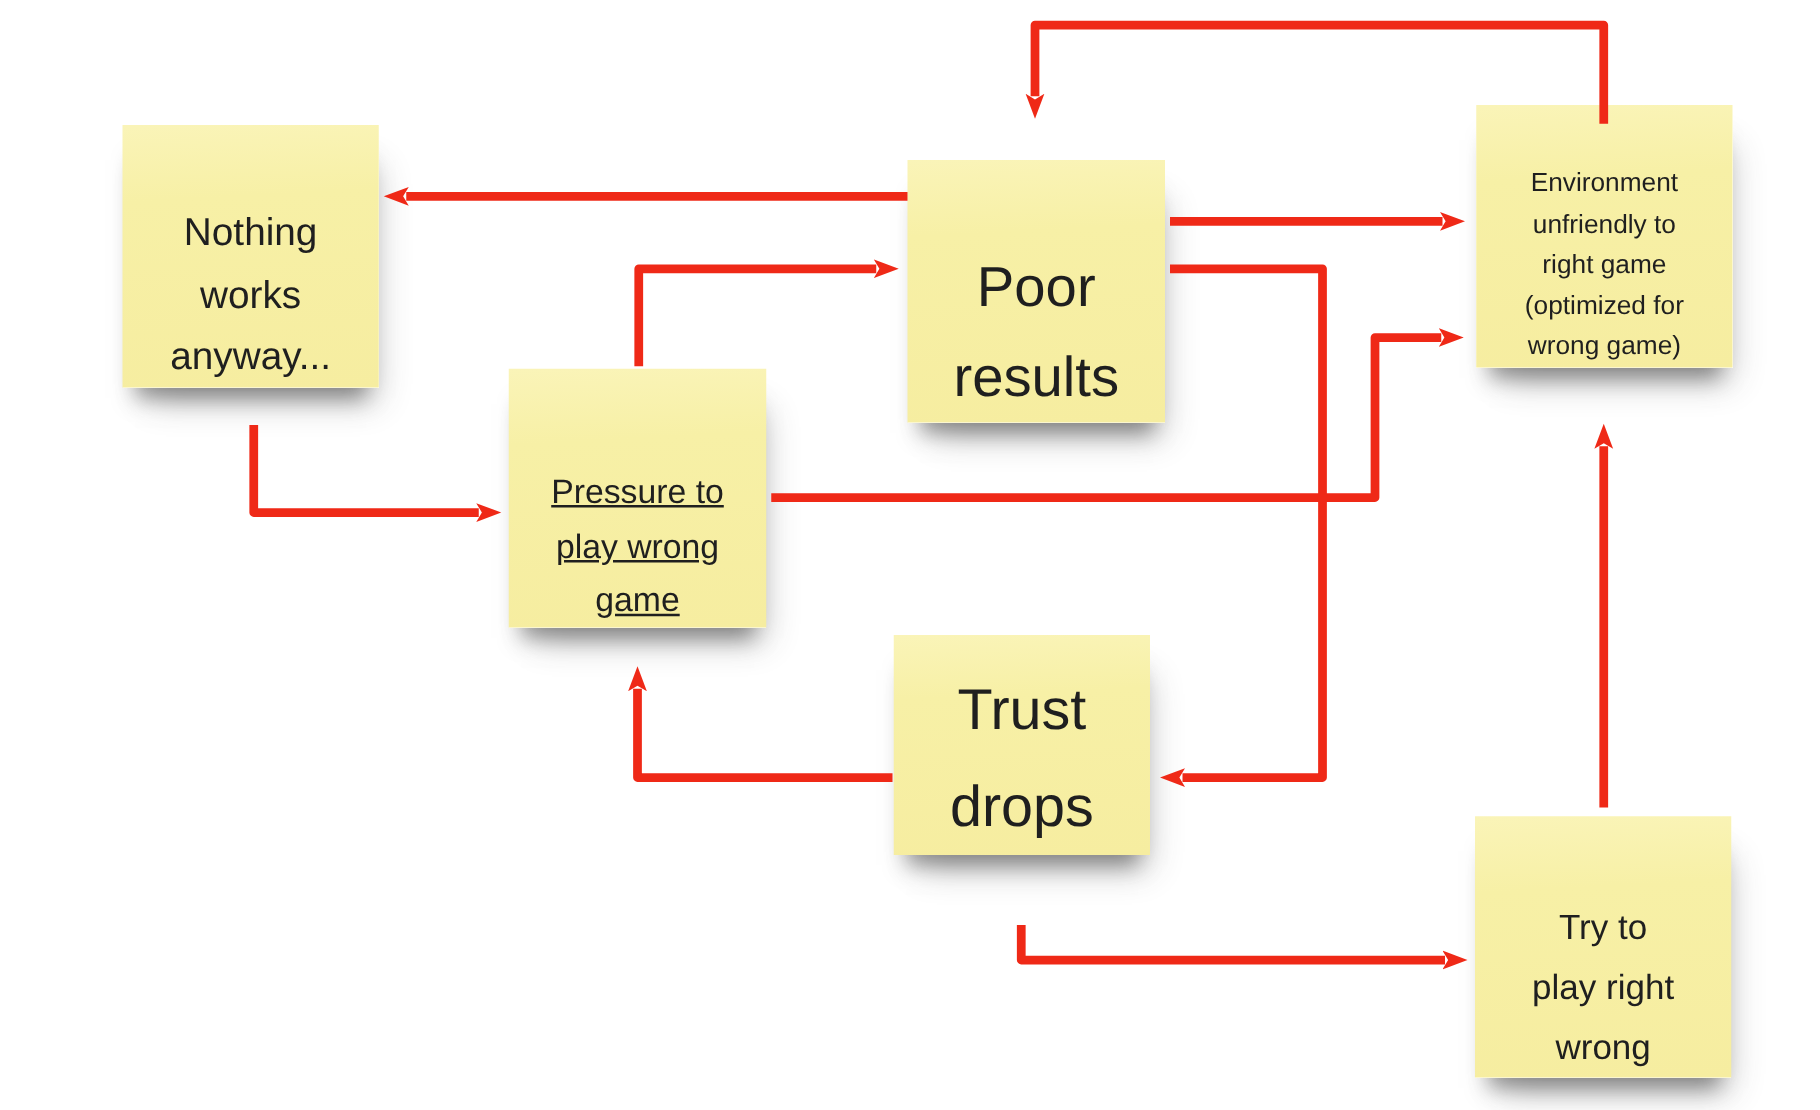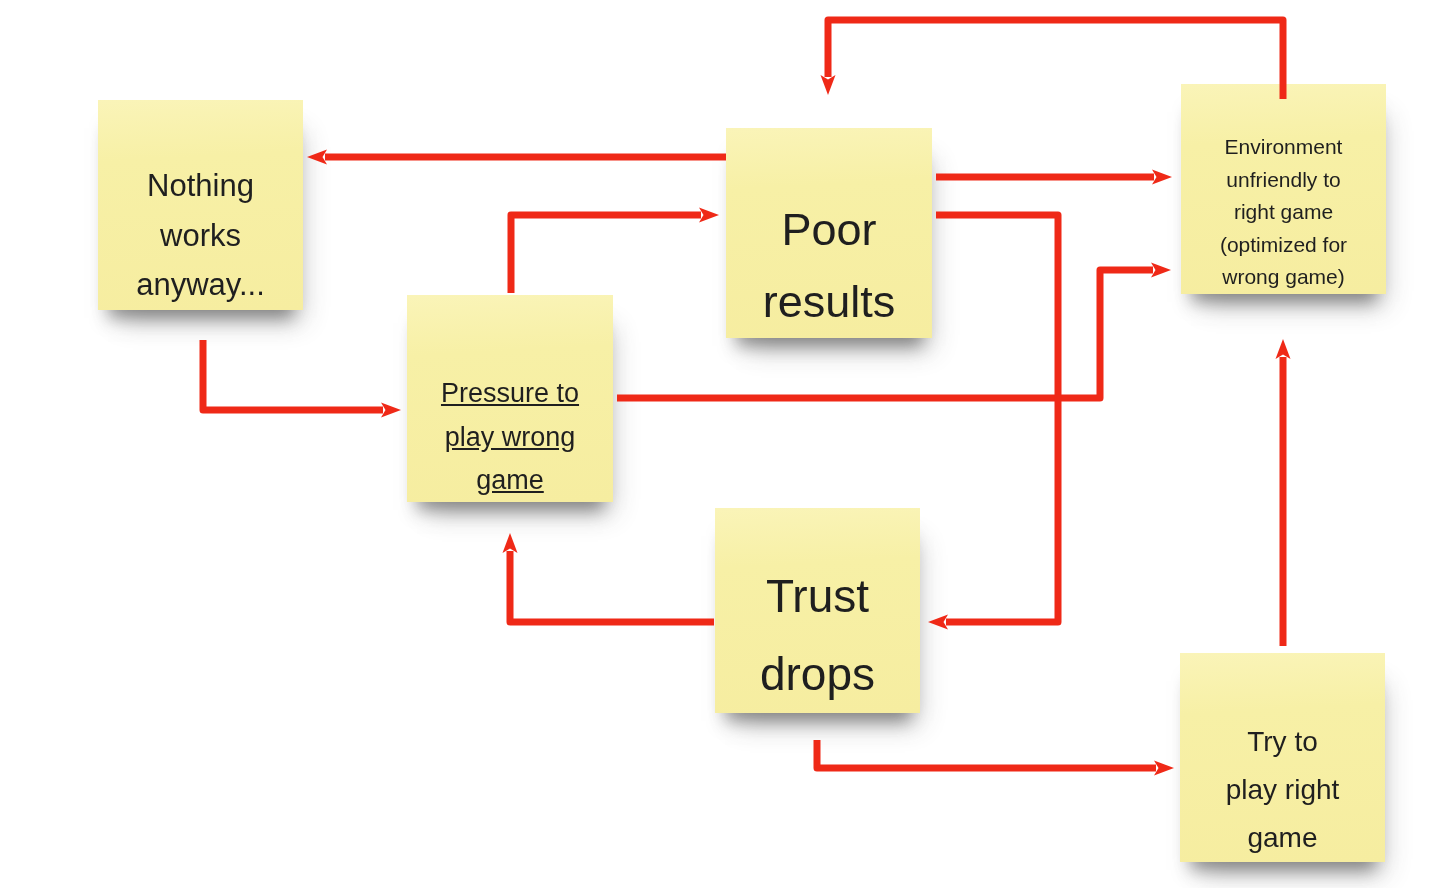--- a/index.html
+++ b/index.html
@@ -21,21 +21,21 @@
     background: linear-gradient(177deg, #faf4b8 0%, #f7f0a6 28%, var(--note, #f6eda0) 100%);
     box-shadow: 0 18px 16px -10px rgba(60,60,60,0.50),
                 10px 22px 26px -12px rgba(60,60,60,0.30);
   }
   .note-text { white-space: pre-line; line-height: 1.6; }
 
   .n-nothing  { left:  98px; top: 100px; width: 205px; height: 210px; font-size: 31px; }
   .n-poor     { left: 726px; top: 100px; width: 206px; height: 210px; font-size: 45px; margin-top: 28px; }
   .n-env      { left:1181px; top: 84px; width: 205px; height: 210px; font-size: 21px; }
   .n-pressure { left: 407px; top: 295px; width: 206px; height: 207px; font-size: 27px; text-decoration: underline; }
-  .n-trust    { left: 715px; top: 508px; width: 205px; height: 205px; font-size: 46px; }
+  .n-trust    { left: 715px; top: 508px; width: 205px; height: 176px; font-size: 46px; }
   .n-try      { left:1180px; top: 653px; width: 205px; height: 209px; font-size: 28px; }
 
   .n-env .note-text   { line-height: 1.55; }
   .n-trust .note-text { line-height: 1.68; }
   .n-try .note-text   { line-height: 1.72; }
 
   svg.arrows {
     position: absolute;
     left: 0; top: 0;
     width: 1456px; height: 888px;
@@ -81,21 +81,21 @@
   </div>
 
   <div class="note n-trust">
     <span class="note-text">Trust
 drops</span>
   </div>
 
   <div class="note n-try">
     <span class="note-text">Try to
 play right
-game</span>
+wrong</span>
   </div>
 
   <svg class="arrows" viewBox="0 0 1456 888">
     <defs>
       <marker id="head" markerUnits="userSpaceOnUse" markerWidth="26" markerHeight="20" refX="2" refY="8" orient="auto">
         <polygon class="arrowhead" points="0,0.5 20,8 0,15.5 4.5,8"></polygon>
       </marker>
     </defs>
 
     <path class="arrow" marker-end="url(#head)" d="M1283 99 L1283 20 L828 20 L828 77"></path>

